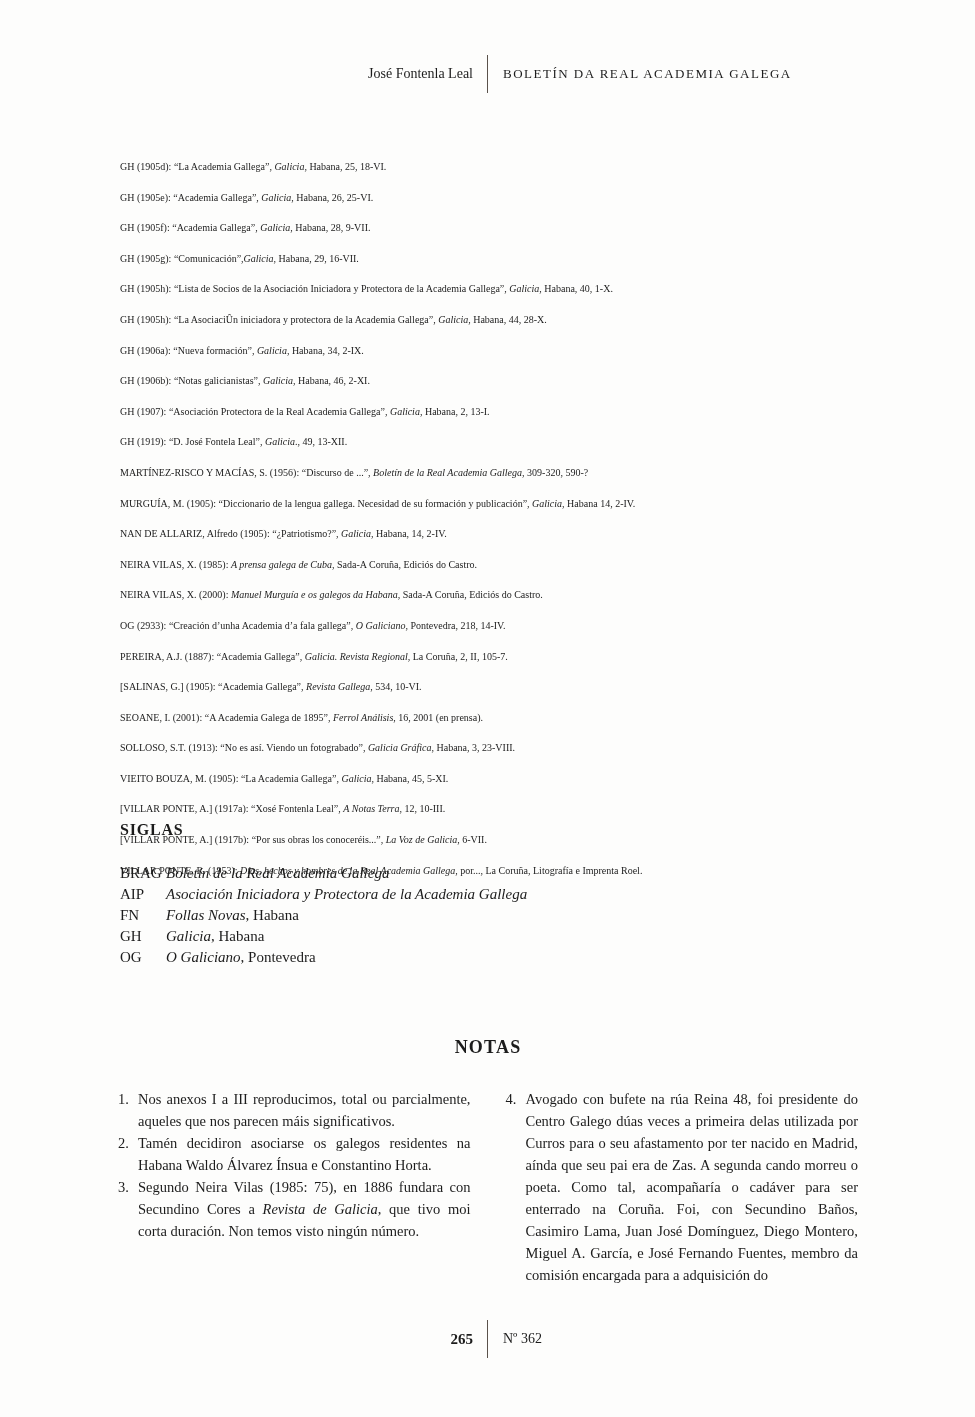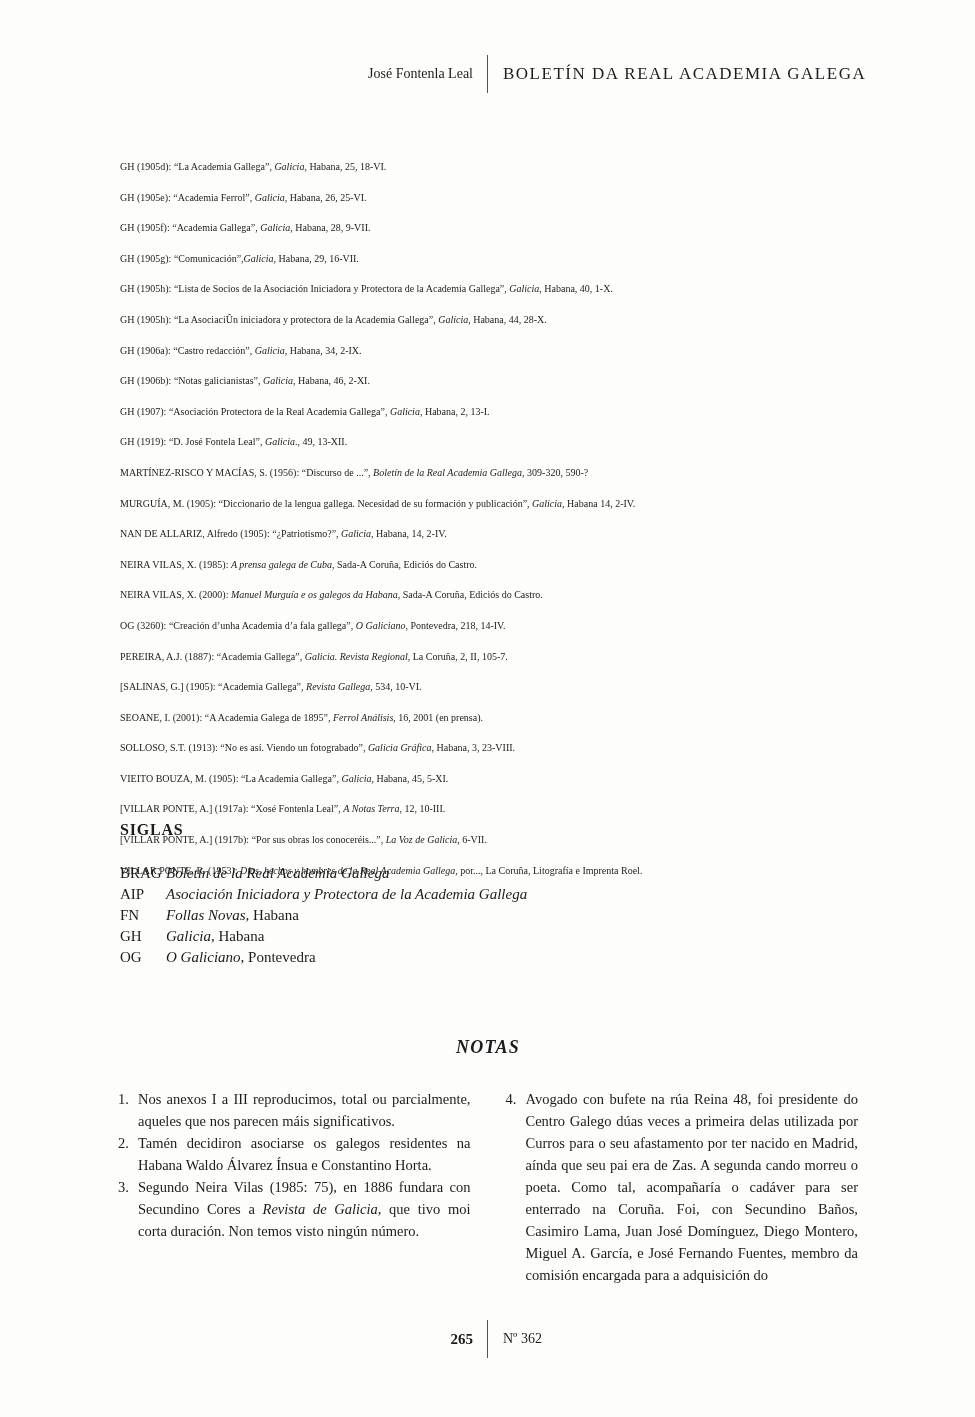--- a/index.html
+++ b/index.html
@@ -11,40 +11,40 @@
   .page{
     position:relative;width:975px;height:1417px;
     background:#fdfdfc;color:#1c1c1c;overflow:hidden;
   }
   .it{font-style:italic;}
 
   
   .page-header{position:absolute;top:55px;left:0;width:975px;height:38px;}
   .header-author{position:absolute;right:502px;top:50%;transform:translateY(-50%);font-size:14px;white-space:nowrap;}
   .header-rule{position:absolute;left:487px;top:0;width:1px;height:38px;background:#5a524b;}
-  .header-journal{position:absolute;left:503px;top:50%;transform:translateY(-50%);font-size:17px;letter-spacing:1.5px;white-space:nowrap;}
+  .header-journal{position:absolute;left:503px;top:50%;transform:translateY(-50%);font-size:13px;letter-spacing:1.5px;white-space:nowrap;}
 
   
   .bibliography{position:absolute;left:120px;top:147px;width:740px;}
   .bib-entry{
     font-size:10px;line-height:20.6px;
     padding-left:19px;text-indent:-19px;
     text-align:justify;
   }
 
   
   .siglas{position:absolute;left:120px;top:808px;width:740px;}
   .siglas-title{font-size:16px;font-weight:bold;letter-spacing:0.8px;}
   .siglas-list{margin-top:24px;}
   .sigla-row{display:flex;font-size:15px;line-height:21px;}
   .sigla-abbr{flex:0 0 46px;}
 
   
   .notas{position:absolute;left:118px;top:1022px;width:740px;}
-  .notas-title{text-align:center;font-size:18px;font-weight:bold;letter-spacing:1.2px;font-style:italic;}
+  .notas-title{text-align:center;font-size:18px;font-weight:bold;letter-spacing:1.2px;}
   .notes-columns{display:flex;gap:35px;margin-top:30px;}
   .notes-col{flex:1;min-width:0;}
   .note{position:relative;font-size:14.5px;line-height:22px;text-align:justify;padding-left:20px;}
   .note-num{position:absolute;left:0;top:0;}
 
   
   .page-footer{position:absolute;left:0;top:1320px;width:975px;height:38px;}
   .footer-page{position:absolute;right:502px;top:50%;transform:translateY(-50%);font-size:15px;font-weight:bold;}
   .footer-rule{position:absolute;left:487px;top:0;width:1px;height:38px;background:#5a524b;}
   .footer-issue{position:absolute;left:503px;top:50%;transform:translateY(-50%);font-size:14px;}
@@ -55,35 +55,35 @@
 <div class="page">
 
   <header class="page-header">
     <span class="header-author">José Fontenla Leal</span>
     <span class="header-rule"></span>
     <span class="header-journal">BOLETÍN DA REAL ACADEMIA GALEGA</span>
   </header>
 
   <section class="bibliography" id="bibliography">
       <p class="bib-entry"><span>GH (1905d): “La Academia Gallega”, </span><span class="it">Galicia</span><span>, Habana, 25, 18-VI.</span></p>
-      <p class="bib-entry"><span>GH (1905e): “Academia Ferrol”, </span><span class="it">Galicia</span><span>, Habana, 26, 25-VI.</span></p>
+      <p class="bib-entry"><span>GH (1905e): “Academia Gallega”, </span><span class="it">Galicia</span><span>, Habana, 26, 25-VI.</span></p>
       <p class="bib-entry"><span>GH (1905f): “Academia Gallega”, </span><span class="it">Galicia</span><span>, Habana, 28, 9-VII.</span></p>
       <p class="bib-entry"><span>GH (1905g): “Comunicación”,</span><span class="it">Galicia</span><span>, Habana, 29, 16-VII.</span></p>
       <p class="bib-entry"><span>GH (1905h): “Lista de Socios de la Asociación Iniciadora y Protectora de la Academia Gallega”, </span><span class="it">Galicia</span><span>, Habana, 40, 1-X.</span></p>
       <p class="bib-entry"><span>GH (1905h): “La AsociaciÛn iniciadora y protectora de la Academia Gallega”, </span><span class="it">Galicia</span><span>, Habana, 44, 28-X.</span></p>
-      <p class="bib-entry"><span>GH (1906a): “Castro redacción”, </span><span class="it">Galicia</span><span>, Habana, 34, 2-IX.</span></p>
+      <p class="bib-entry"><span>GH (1906a): “Nueva formación”, </span><span class="it">Galicia</span><span>, Habana, 34, 2-IX.</span></p>
       <p class="bib-entry"><span>GH (1906b): “Notas galicianistas”, </span><span class="it">Galicia</span><span>, Habana, 46, 2-XI.</span></p>
       <p class="bib-entry"><span>GH (1907): “Asociación Protectora de la Real Academia Gallega”, </span><span class="it">Galicia</span><span>, Habana, 2, 13-I.</span></p>
       <p class="bib-entry"><span>GH (1919): “D. José Fontela Leal”, </span><span class="it">Galicia</span><span>., 49, 13-XII.</span></p>
       <p class="bib-entry"><span>MARTÍNEZ-RISCO Y MACÍAS, S. (1956): “Discurso de ...”, </span><span class="it">Boletín de la Real Academia Gallega</span><span>, 309-320, 590-?</span></p>
       <p class="bib-entry"><span>MURGUÍA, M. (1905): “Diccionario de la lengua gallega. Necesidad de su formación y publicación”, </span><span class="it">Galicia</span><span>, Habana 14, 2-IV.</span></p>
       <p class="bib-entry"><span>NAN DE ALLARIZ, Alfredo (1905): “¿Patriotismo?”, </span><span class="it">Galicia</span><span>, Habana, 14, 2-IV.</span></p>
       <p class="bib-entry"><span>NEIRA VILAS, X. (1985): </span><span class="it">A prensa galega de Cuba</span><span>, Sada-A Coruña, Ediciós do Castro.</span></p>
       <p class="bib-entry"><span>NEIRA VILAS, X. (2000): </span><span class="it">Manuel Murguía e os galegos da Habana</span><span>, Sada-A Coruña, Ediciós do Castro.</span></p>
-      <p class="bib-entry"><span>OG (3260): “Creación d’unha Academia d’a fala gallega”, </span><span class="it">O Galiciano</span><span>, Pontevedra, 218, 14-IV.</span></p>
+      <p class="bib-entry"><span>OG (2933): “Creación d’unha Academia d’a fala gallega”, </span><span class="it">O Galiciano</span><span>, Pontevedra, 218, 14-IV.</span></p>
       <p class="bib-entry"><span>PEREIRA, A.J. (1887): “Academia Gallega”, </span><span class="it">Galicia. Revista Regional</span><span>, La Coruña, 2, II, 105-7.</span></p>
       <p class="bib-entry"><span>[SALINAS, G.] (1905): “Academia Gallega”, </span><span class="it">Revista Gallega</span><span>, 534, 10-VI.</span></p>
       <p class="bib-entry"><span>SEOANE, I. (2001): “A Academia Galega de 1895”, </span><span class="it">Ferrol Análisis</span><span>, 16, 2001 (en prensa).</span></p>
       <p class="bib-entry"><span>SOLLOSO, S.T. (1913): “No es así. Viendo un fotograbado”, </span><span class="it">Galicia Gráfica</span><span>, Habana, 3, 23-VIII.</span></p>
       <p class="bib-entry"><span>VIEITO BOUZA, M. (1905): “La Academia Gallega”, </span><span class="it">Galicia</span><span>, Habana, 45, 5-XI.</span></p>
       <p class="bib-entry"><span>[VILLAR PONTE, A.] (1917a): “Xosé Fontenla Leal”, </span><span class="it">A Notas Terra</span><span>, 12, 10-III.</span></p>
       <p class="bib-entry"><span>[VILLAR PONTE, A.] (1917b): “Por sus obras los conoceréis...”, </span><span class="it">La Voz de Galicia</span><span>, 6-VII.</span></p>
       <p class="bib-entry"><span>VILLAR PONTE, R. (1953): </span><span class="it">Días, hechos y hombres de la Real Academia Gallega</span><span>, por..., La Coruña, Litografía e Imprenta Roel.</span></p>
     </section>
 

